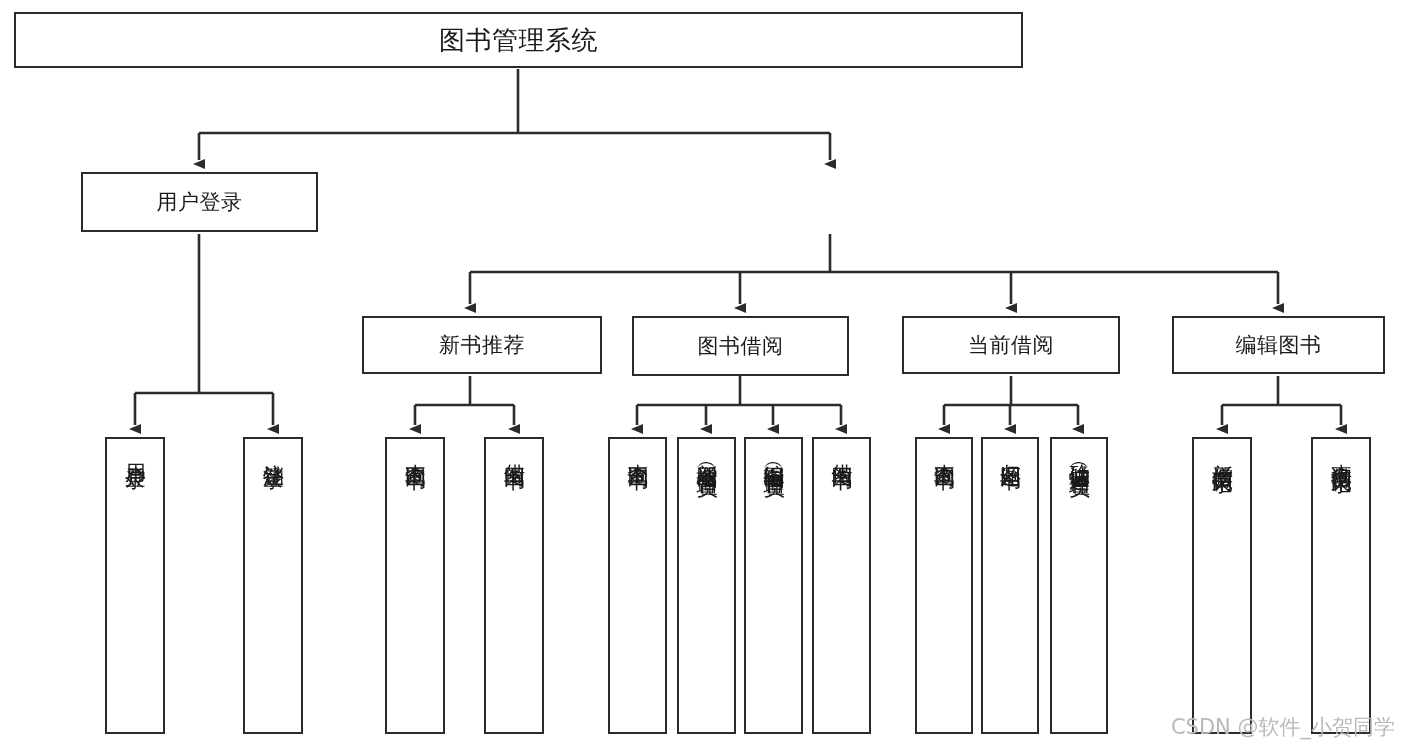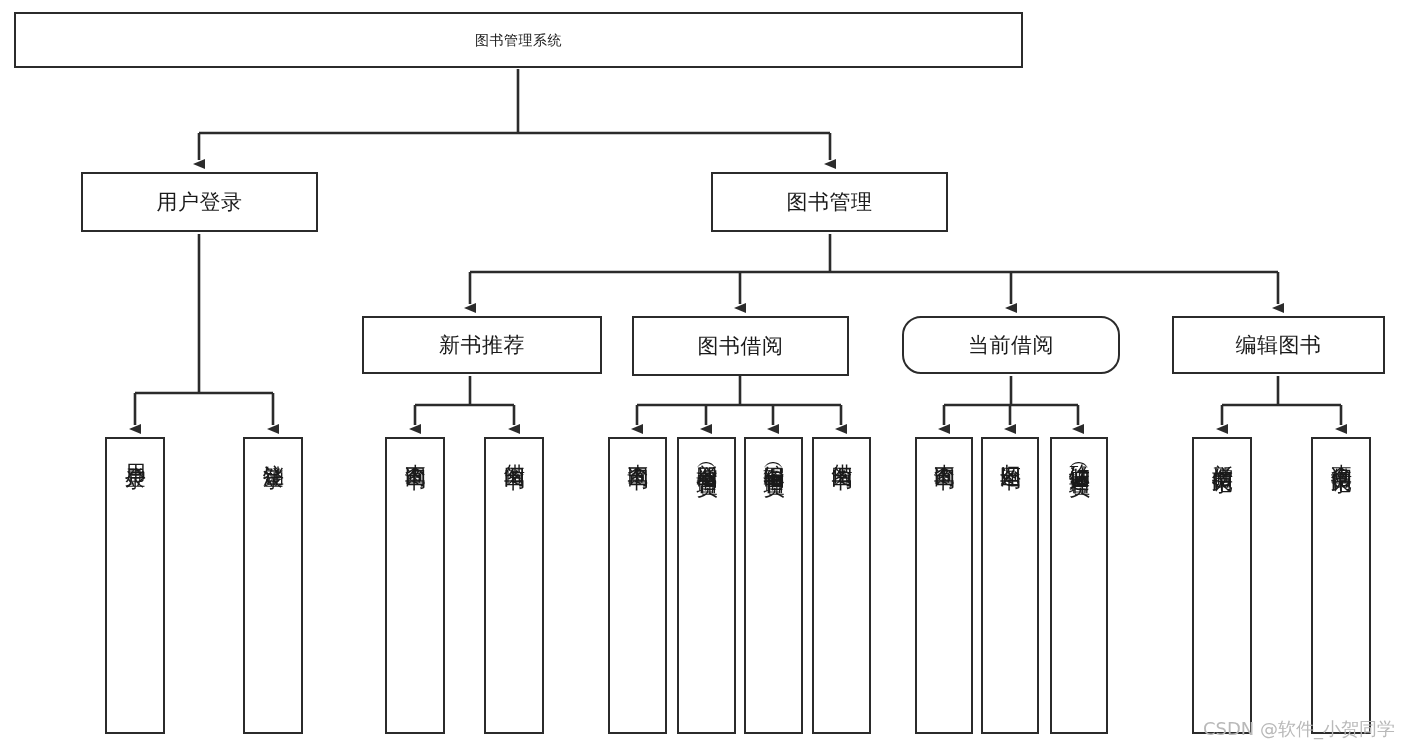--- a/index.html
+++ b/index.html
@@ -41,41 +41,41 @@
     line-height: 1.18;
     white-space: nowrap;
     text-align: center;
     letter-spacing: 0.5px;
   }
   
   .node.horiz .node-label {
     font-size: 21px;
   }
   .node.root .node-label {
-    font-size: 14px;
+    font-size: 26px;
   }
   
   .node.vert {
     align-items: flex-start;
     justify-content: center;
     padding-top: 8px;
   }
   .node.vert .node-label {
     writing-mode: vertical-rl;
     text-orientation: upright;
     font-size: 21px;
     letter-spacing: 2px;
     line-height: 1;
     white-space: nowrap;
   }
   #watermark {
     position: absolute;
     right: 10px;
     bottom: 6px;
-    font-size: 18px;
+    font-size: 21px;
     color: #b9b9b9;
     z-index: 6;
     white-space: nowrap;
     user-select: none;
   }
 </style>
 </head>
 <body>
 
 <div id="diagram-root">
@@ -131,31 +131,28 @@
     </g>
   </svg>
 
   <div class="node horiz root" style="left:14px; top:12px; width:1009px; height:56px;">
     <span class="node-label">图书管理系统</span>
   </div>
 
   <div class="node horiz" style="left:81px; top:172px; width:237px; height:60px;">
     <span class="node-label">用户登录</span>
   </div>
-  <div class="node horiz" style="left:711px; top:172px; width:237px; height:60px;">
-    <span class="node-label">图书管理</span>
-  </div>
 
   <div class="node horiz" style="left:362px; top:316px; width:240px; height:58px;">
     <span class="node-label">新书推荐</span>
   </div>
   <div class="node horiz" style="left:632px; top:316px; width:217px; height:60px;">
     <span class="node-label">图书借阅</span>
   </div>
-  <div class="node horiz" style="left:902px; top:316px; width:218px; height:58px;border-radius:19px;">
+  <div class="node horiz" style="left:902px; top:316px; width:218px; height:58px;">
     <span class="node-label">当前借阅</span>
   </div>
   <div class="node horiz" style="left:1172px; top:316px; width:213px; height:58px;">
     <span class="node-label">编辑图书</span>
   </div>
 
   <div class="node vert" style="left:105px; top:437px; width:60px; height:297px;">
     <span class="node-label">用户登录</span>
   </div>
   <div class="node vert" style="left:243px; top:437px; width:60px; height:297px;">

